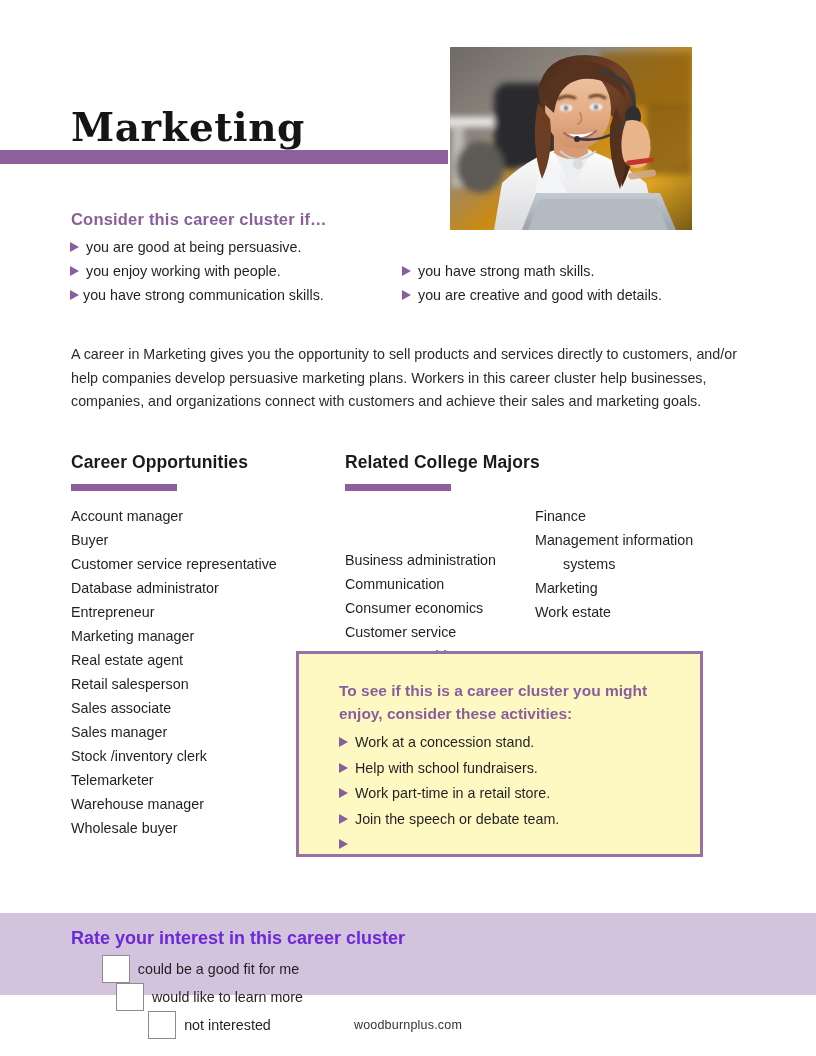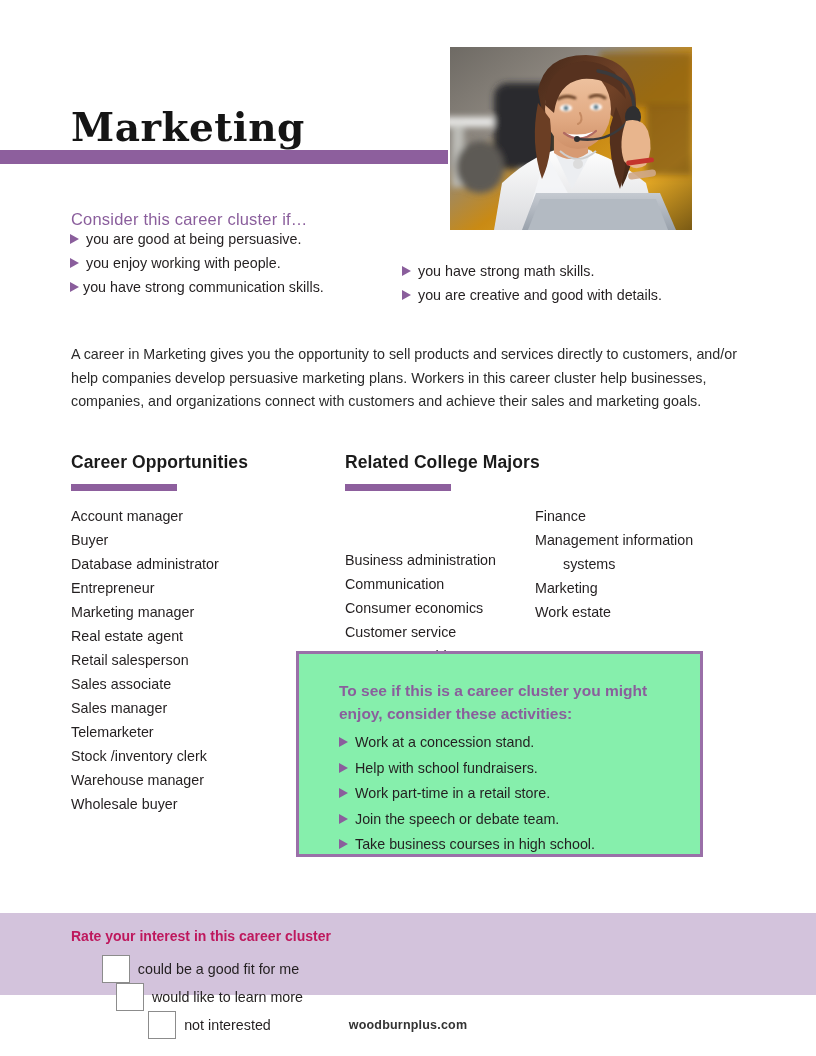--- a/index.html
+++ b/index.html
@@ -49,27 +49,27 @@
     background: #3a2d22;
   }
   .hero-photo svg { display: block; width: 100%; height: 100%; }
 
   
   .consider-heading {
     position: absolute;
     left: 71px;
     top: 210px;
     font-size: 16.5px;
-    font-weight: 400;
+    font-weight: 700;
     color: #8a5e9c;
     letter-spacing: 0.2px;
     white-space: nowrap;
   }
 
-  .consider-col-a { position: absolute; left: 70px; top: 229px; width: 345px; text-align: right; }
+  .consider-col-a { position: absolute; left: 70px; top: 237px; width: 345px; text-align: right; }
   .consider-col-b { position: absolute; left: 402px; top: 261px; width: 330px; }
 
   .tri-row {
     display: flex;
     align-items: flex-start;
     margin-bottom: 4px;
     font-size: 14.3px;
     line-height: 20px;
     color: #231f20;
   }
@@ -121,21 +121,21 @@
 
   
   .act-box {
     position: absolute;
     left: 296px;
     top: 651px;
     width: 407px;
     height: 206px;
     border: 3px solid #9a6fa8;
     box-sizing: border-box;
-    background: #86efac;
+    background: #fef9c3;
   }
   .act-title {
     position: absolute;
     left: 40px;
     top: 25px;
     width: 345px;
     font-size: 15.5px;
     font-weight: 700;
     line-height: 23px;
     color: #8a5e9c;
@@ -154,23 +154,23 @@
     left: 0;
     top: 913px;
     width: 816px;
     height: 82px;
     background: #d3c3dc;
   }
   .rate-title {
     position: absolute;
     left: 71px;
     top: 928px;
-    font-size: 14px;
+    font-size: 18px;
     font-weight: 700;
-    color: #be185d;
+    color: #6d28d9;
     white-space: nowrap;
   }
   .rate-options {
     position: absolute;
     left: 98px;
     top: 955px;
     display: flex;
     align-items: center;
     flex-direction: column;
   }
@@ -187,21 +187,21 @@
   }
   .rate-label { font-size: 14.3px; color: #231f20; white-space: nowrap; }
 
   .site-url {
     position: absolute;
     left: 0;
     top: 1018px;
     width: 816px;
     text-align: center;
     font-size: 12.5px;
-    font-weight: 700;
+    font-weight: 400;
     color: #333333;
     letter-spacing: 0.2px;
   }
 </style>
 </head>
 <body>
 
 <h1 class="page-title">Marketing</h1>
 <div class="header-rule"></div>
 
@@ -328,29 +328,30 @@
 
 <div class="sec-head careers">Career Opportunities</div>
 <div class="sec-rule careers"></div>
 
 <div class="sec-head majors">Related College Majors</div>
 <div class="sec-rule majors"></div>
 
 <div class="plain-list careers-list">
   <div>Account manager</div>
   <div>Buyer</div>
+  <div>Customer service representative</div>
   <div>Database administrator</div>
   <div>Entrepreneur</div>
   <div>Marketing manager</div>
   <div>Real estate agent</div>
   <div>Retail salesperson</div>
   <div>Sales associate</div>
   <div>Sales manager</div>
+  <div>Stock /inventory clerk</div>
   <div>Telemarketer</div>
-  <div>Stock /inventory clerk</div>
   <div>Warehouse manager</div>
   <div>Wholesale buyer</div>
 </div>
 
 <div class="plain-list majors-col-1">
   <div>Business administration</div>
   <div>Communication</div>
   <div>Consumer economics</div>
   <div>Customer service</div>
   <div>Entrepreneurship</div>
@@ -378,21 +379,20 @@
     <div class="tri-row">
       <span class="tri"></span>
       <span>Work part-time in a retail store.</span>
     </div>
     <div class="tri-row">
       <span class="tri"></span>
       <span>Join the speech or debate team.</span>
     </div>
     <div class="tri-row">
       <span class="tri"></span>
-      <span>Take business courses in high school.</span>
     </div>
   </div>
 </div>
 
 <div class="rate-band"></div>
 <div class="rate-title">Rate your interest in this career cluster</div>
 <div class="rate-options">
   <div class="rate-opt">
     <span class="rate-box"></span>
     <span class="rate-label">could be a good fit for me</span>

